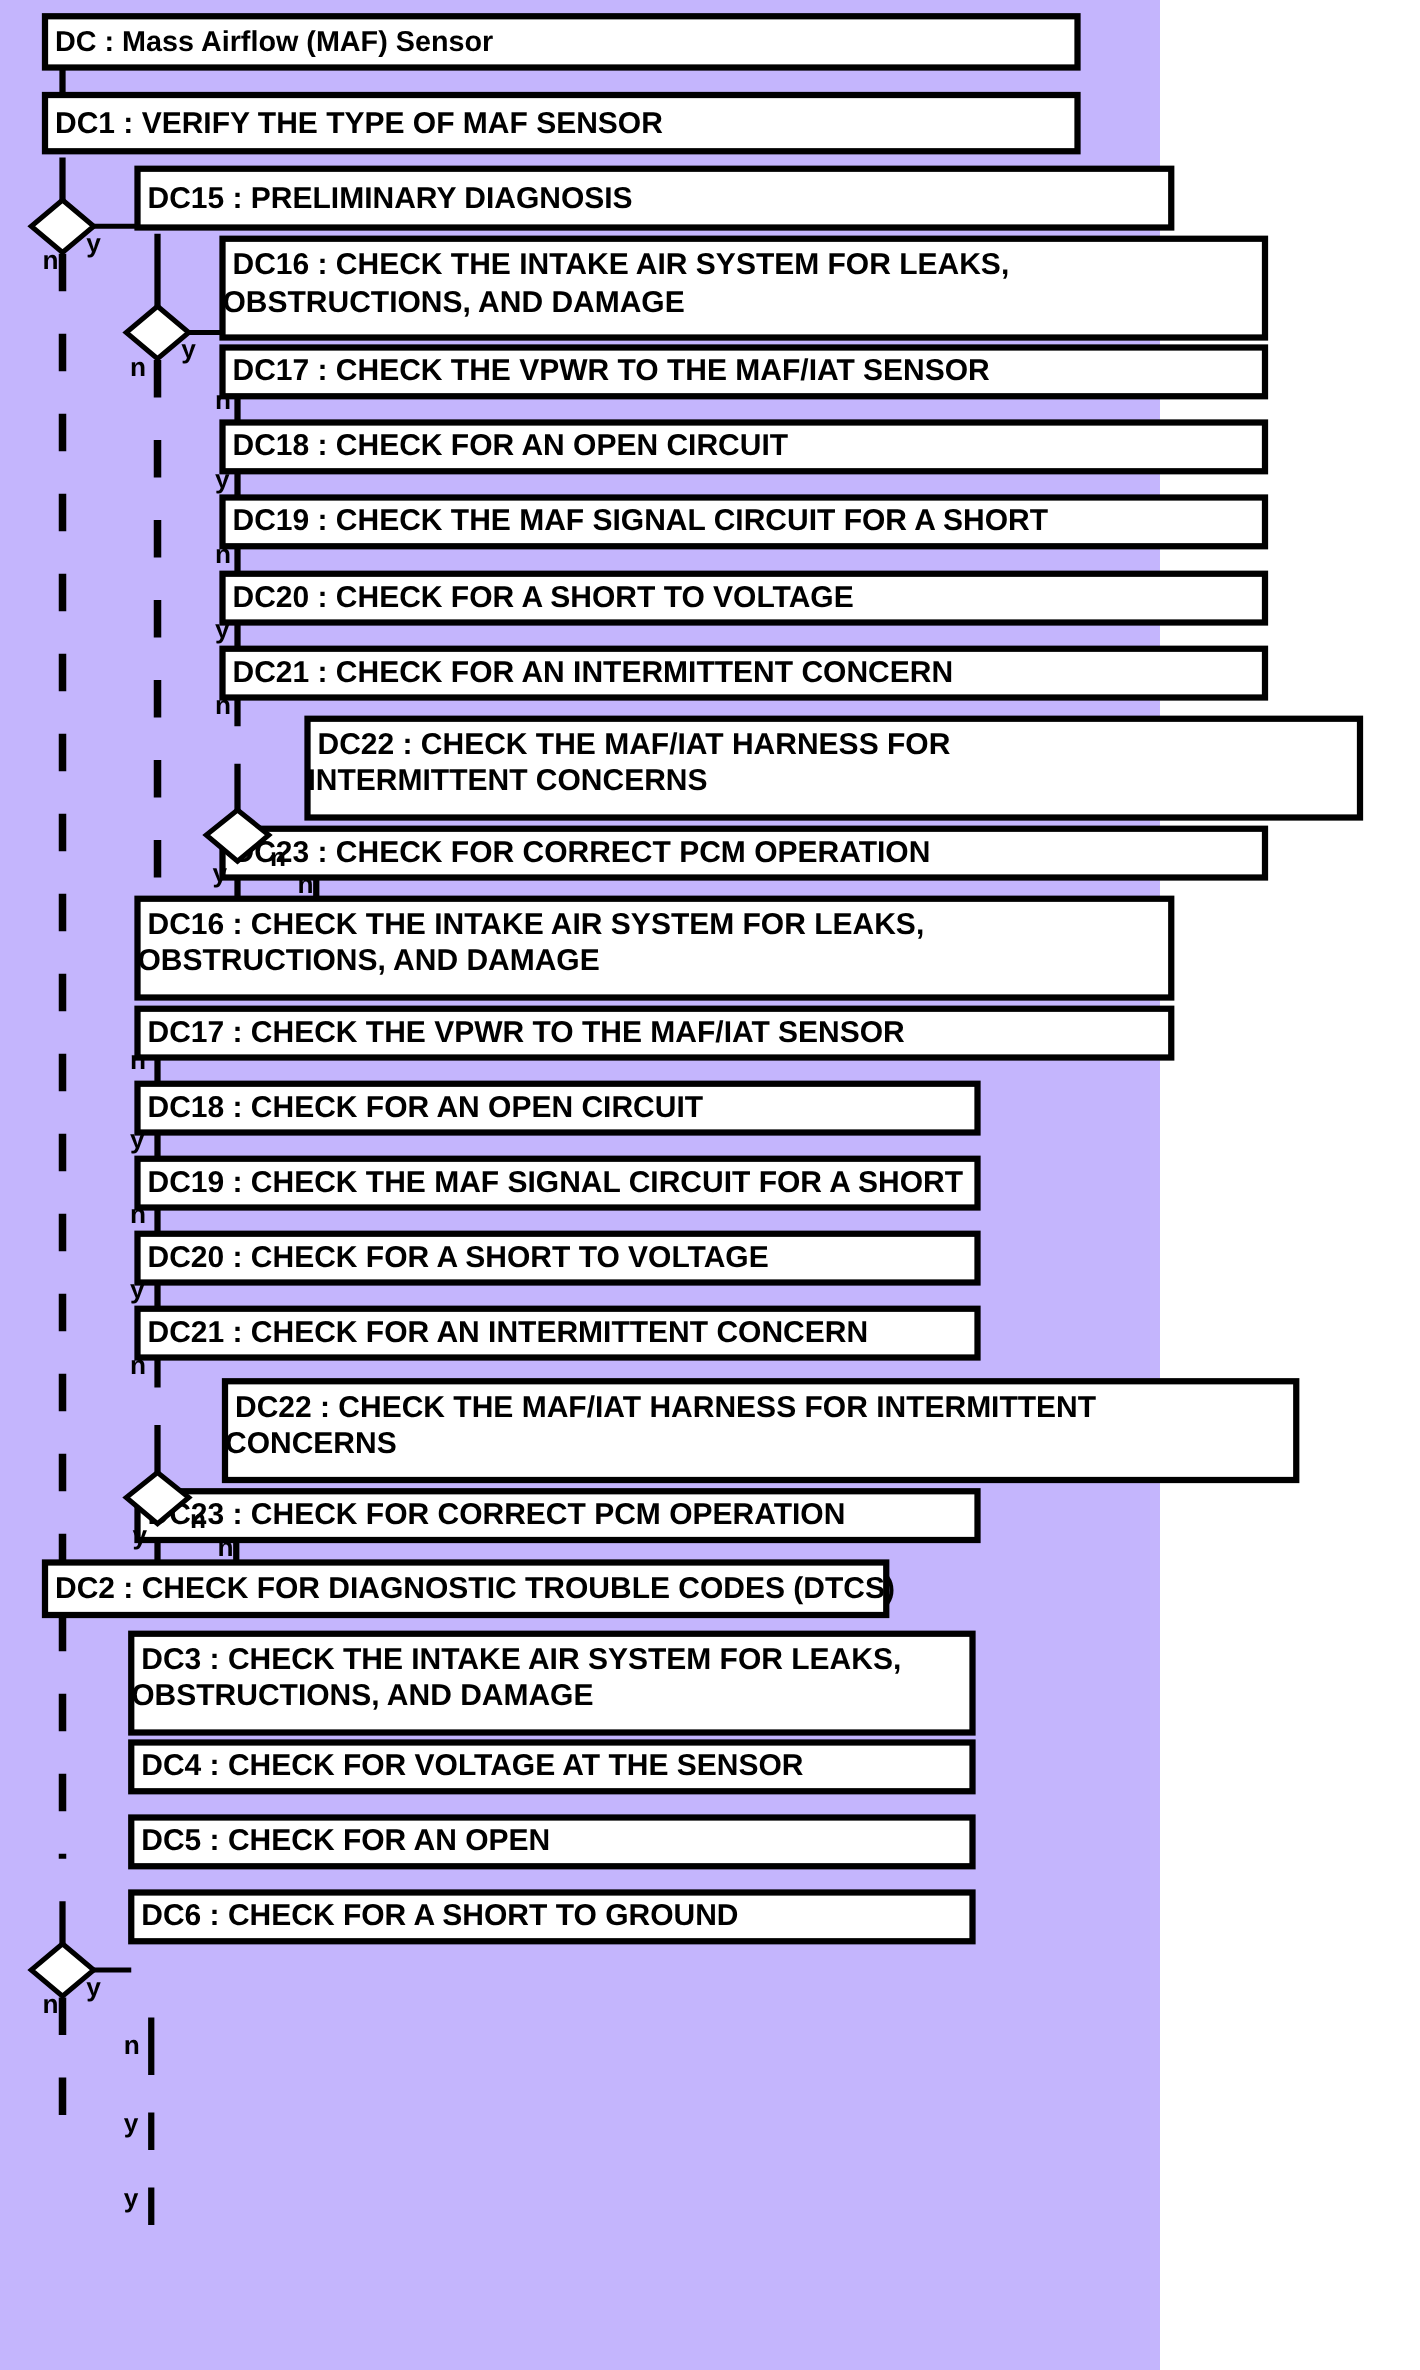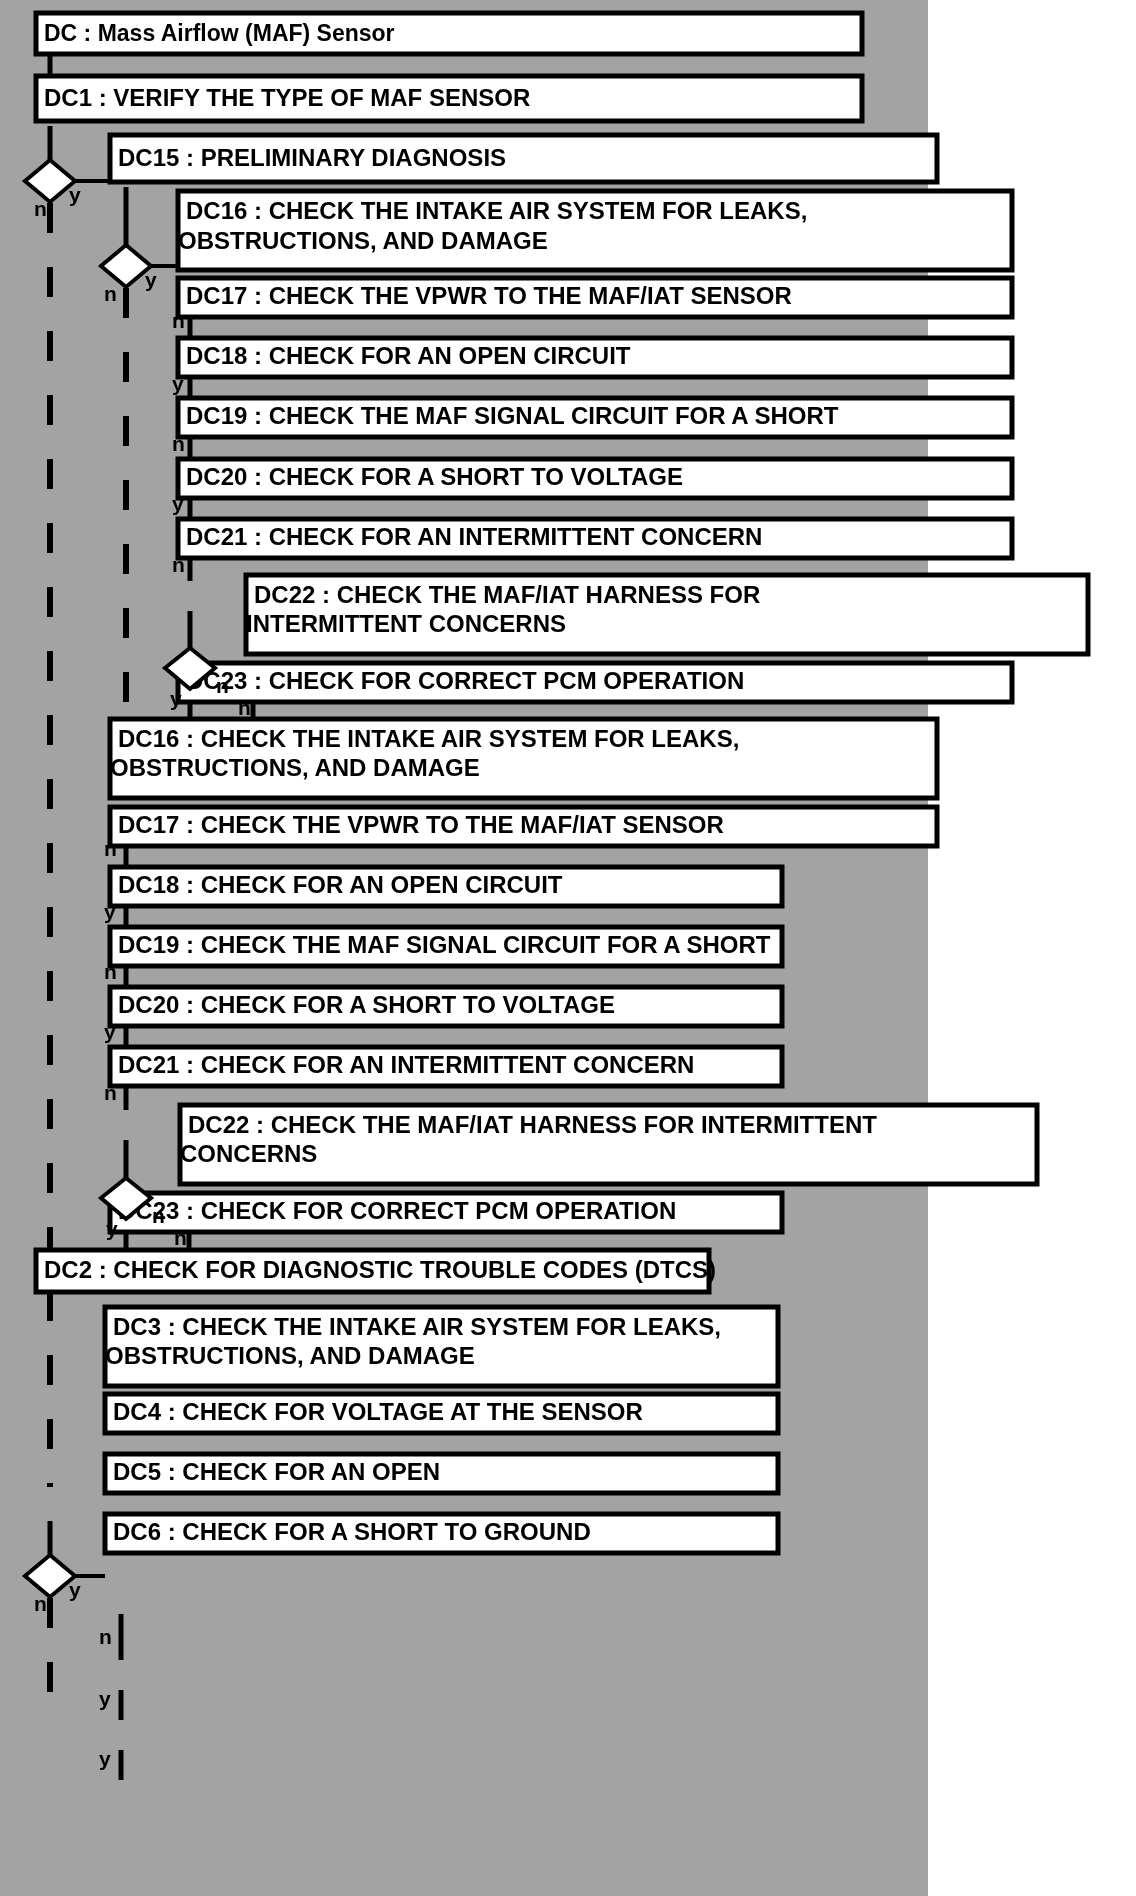--- a/index.html
+++ b/index.html
@@ -4,21 +4,21 @@
 <style>
   html, body {
     margin: 0;
     padding: 0;
     background: #ffffff;
   }
   #diagram-root {
     position: relative;
     width: 928px;
     height: 1896px;
-    background: #a3a3a3;
+    background: #c4b5fd;
     font-family: "Liberation Sans", sans-serif;
   }
   svg#flow-svg {
     position: absolute;
     left: 0;
     top: 0;
     width: 1136px;
     height: 1896px;
     display: block;
   }

